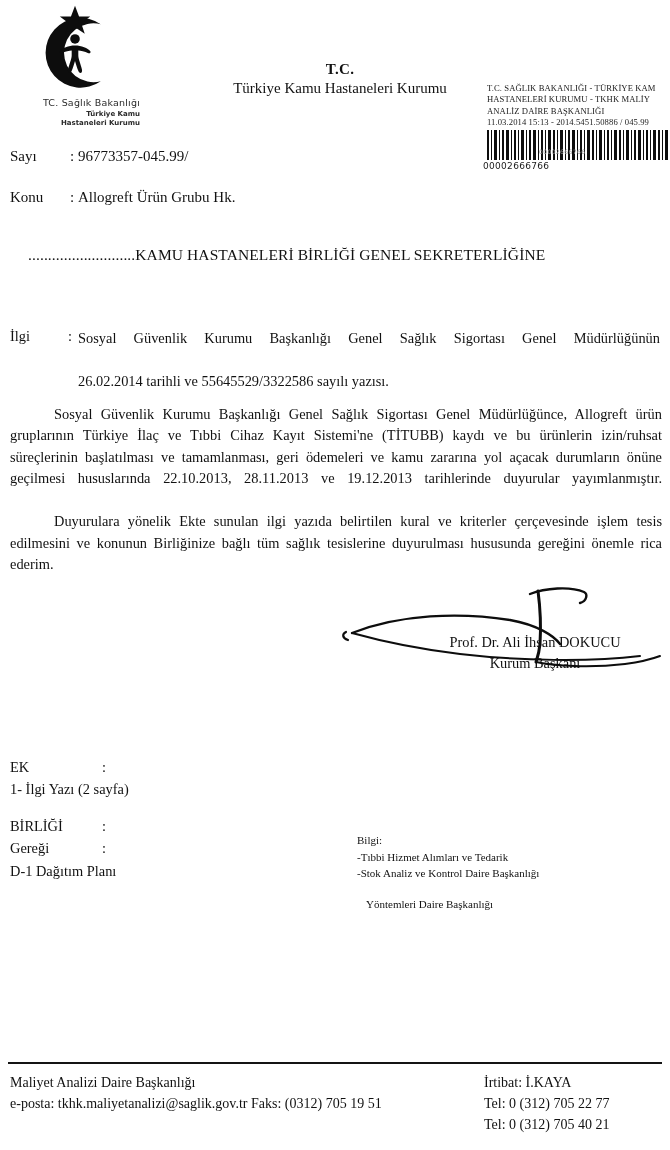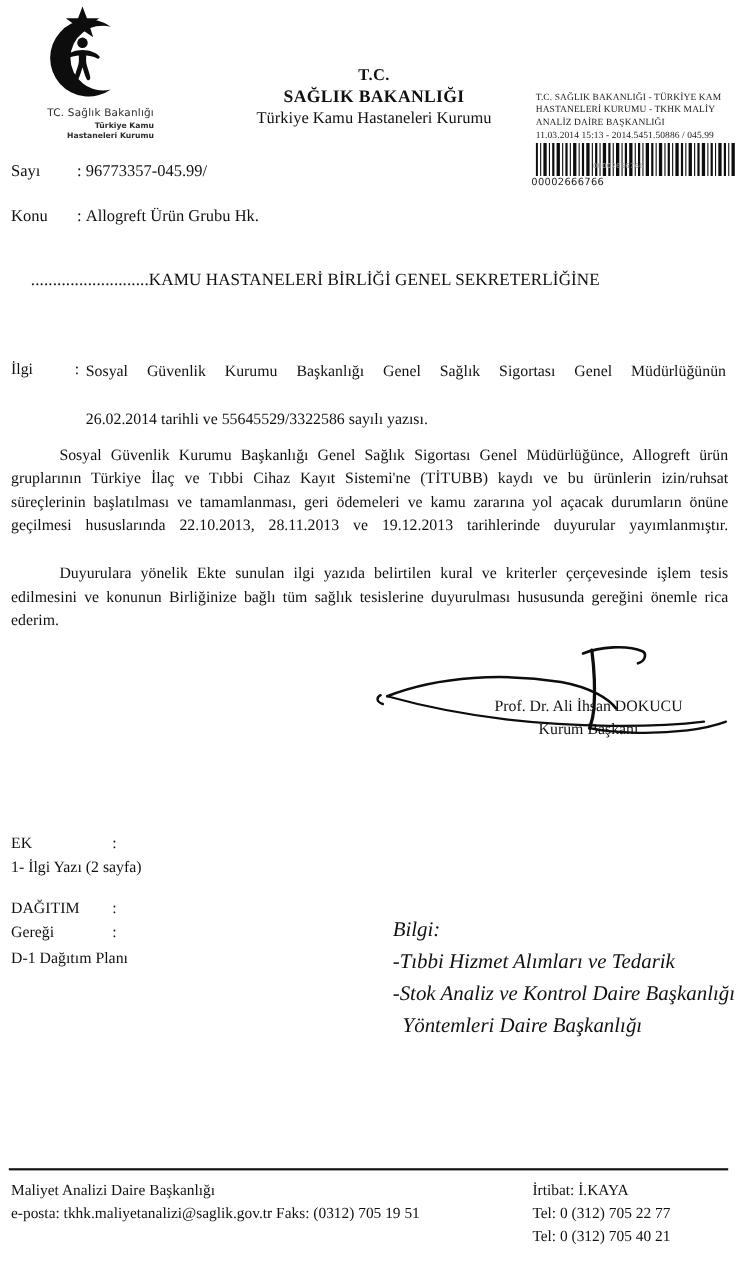--- a/index.html
+++ b/index.html
@@ -236,27 +236,27 @@
     white-space: nowrap;
   }
   .dag-block .k {
     display: inline-block;
     width: 92px;
   }
   .bilgi-block {
     position: absolute;
     left: 357px;
     top: 832px;
-    font-size: 19px;
+    font-size: 11px;
     line-height: 1.52;
     white-space: nowrap;
-    font-style: italic;
   }
   .bilgi-block .indent {
     padding-left: 9px;
+    margin-top: 14px;
   }
 
   
   .footer-rule {
     position: absolute;
     left: 8px;
     top: 1062px;
     width: 654px;
     height: 2px;
     background: #141414;
@@ -293,21 +293,20 @@
     </svg>
     <div class="logo-cap1">TC. Sağlık Bakanlığı</div>
     <div class="logo-cap2">
       <div>Türkiye Kamu</div>
       <div>Hastaneleri Kurumu</div>
     </div>
   </div>
 
   <div class="head-center">
     <div class="head-tc">T.C.</div>
-    <div class="head-min">SAĞLIK BAKANLIĞI</div>
     <div class="head-sub">Türkiye Kamu Hastaneleri Kurumu</div>
   </div>
 
   <div class="stamp">
     <div class="stamp-line">T.C. SAĞLIK BAKANLIĞI - TÜRKİYE KAM</div>
     <div class="stamp-line">HASTANELERİ KURUMU - TKHK MALİY</div>
     <div class="stamp-line">ANALİZ DAİRE BAŞKANLIĞI</div>
     <div class="stamp-line">11.03.2014 15:13 - 2014.5451.50886 / 045.99</div>
     <div class="barcode">
       <svg width="188" height="30" viewBox="0 0 188 30">
@@ -410,21 +409,21 @@
 
   <div class="ek-block">
     <div>
       <span class="k">EK</span><span>:</span>
     </div>
     <div>1- İlgi Yazı (2 sayfa)</div>
   </div>
 
   <div class="dag-block">
     <div>
-      <span class="k">DAĞITIM</span><span>:</span>
+      <span class="k">BİRLİĞİ</span><span>:</span>
     </div>
     <div>
       <span class="k">Gereği</span><span>:</span>
     </div>
     <div>D-1 Dağıtım Planı</div>
   </div>
 
   <div class="bilgi-block">
     <div>Bilgi:</div>
     <div>-Tıbbi Hizmet Alımları ve Tedarik</div>

